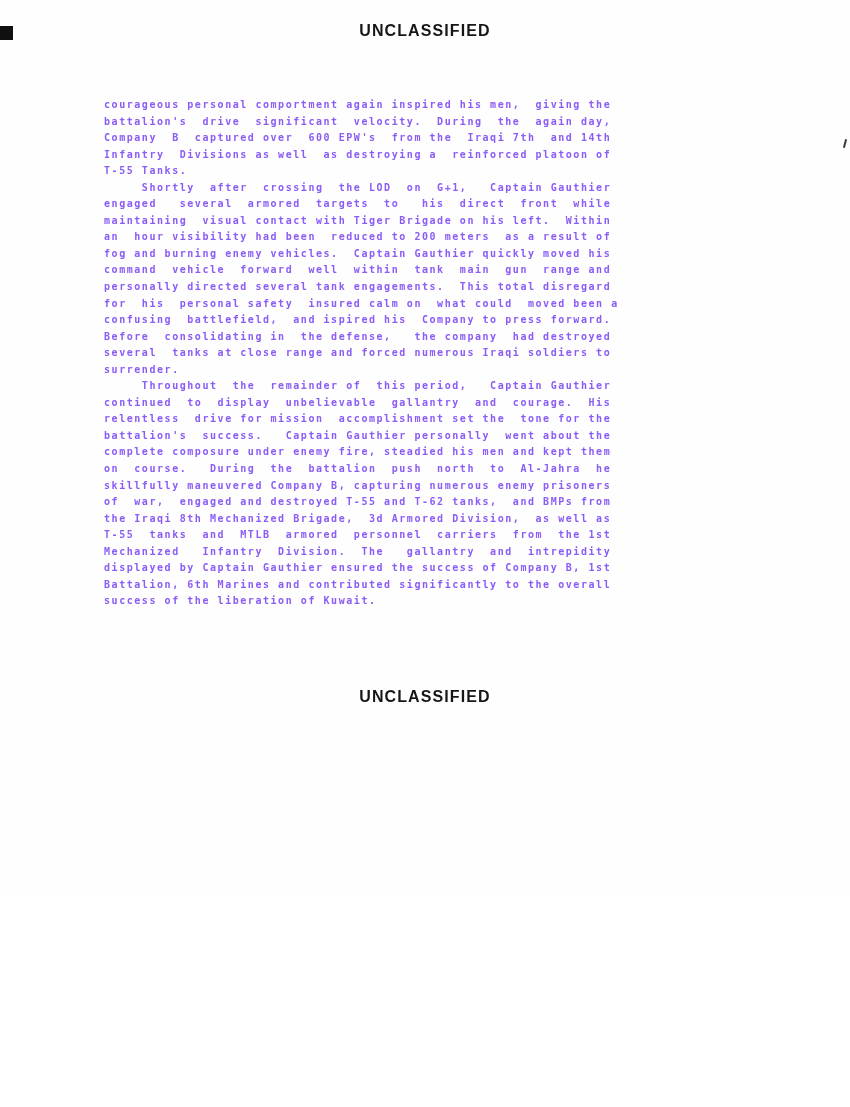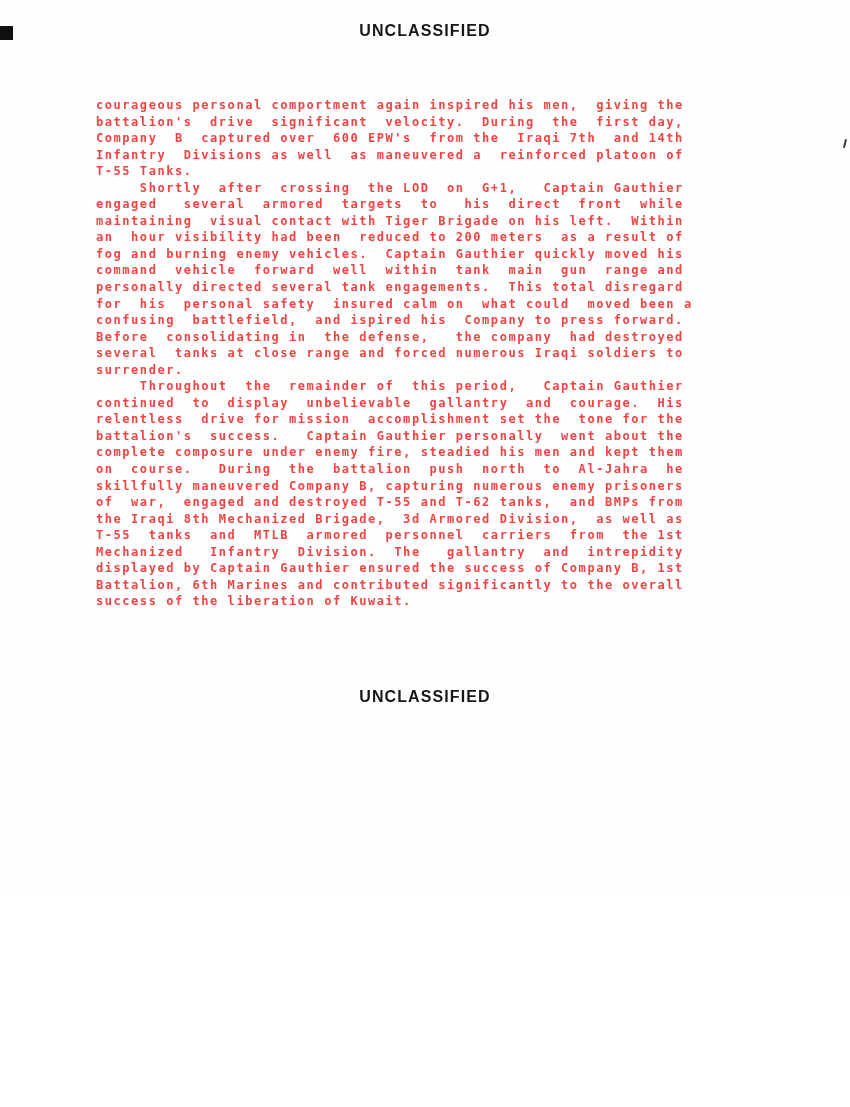--- a/index.html
+++ b/index.html
@@ -21,28 +21,28 @@
     font-family: "Liberation Sans", sans-serif;
     font-weight: bold;
     font-size: 16px;
     letter-spacing: 1.1px;
     color: #161616;
   }
   .classification.top { top: 22px; }
   .classification.mid { top: 688px; }
   .doc-body {
     position: absolute;
-    left: 96px;
+    left: 104px;
     top: 97px;
     width: 700px;
-    font-size: 12px;
+    font-size: 10px;
     font-weight: bold;
     letter-spacing: 1.55px;
     line-height: 16.55px;
-    color: #ef4444;
+    color: #8b5cf6;
   }
   .line { white-space: pre; }
   .page-number {
     position: absolute;
     top: 975px;
     left: 0; right: 0;
     text-align: center;
     font-size: 14px;
     font-weight: bold;
     letter-spacing: 1px;
@@ -67,23 +67,23 @@
 
 <div class="page">
 
   <div class="artifact-left"></div>
   <div class="artifact-right"></div>
 
   <div class="classification top">UNCLASSIFIED</div>
 
   <div class="doc-body">
       <div class="line">courageous personal comportment again inspired his men,  giving the</div>
-      <div class="line">battalion's  drive  significant  velocity.  During  the  first day,</div>
+      <div class="line">battalion's  drive  significant  velocity.  During  the  again day,</div>
       <div class="line">Company  B  captured over  600 EPW's  from the  Iraqi 7th  and 14th</div>
-      <div class="line">Infantry  Divisions as well  as maneuvered a  reinforced platoon of</div>
+      <div class="line">Infantry  Divisions as well  as destroying a  reinforced platoon of</div>
       <div class="line">T-55 Tanks.</div>
       <div class="line">     Shortly  after  crossing  the LOD  on  G+1,   Captain Gauthier</div>
       <div class="line">engaged   several  armored  targets  to   his  direct  front  while</div>
       <div class="line">maintaining  visual contact with Tiger Brigade on his left.  Within</div>
       <div class="line">an  hour visibility had been  reduced to 200 meters  as a result of</div>
       <div class="line">fog and burning enemy vehicles.  Captain Gauthier quickly moved his</div>
       <div class="line">command  vehicle  forward  well  within  tank  main  gun  range and</div>
       <div class="line">personally directed several tank engagements.  This total disregard</div>
       <div class="line">for  his  personal safety  insured calm on  what could  moved been a</div>
       <div class="line">confusing  battlefield,  and ispired his  Company to press forward.</div>

